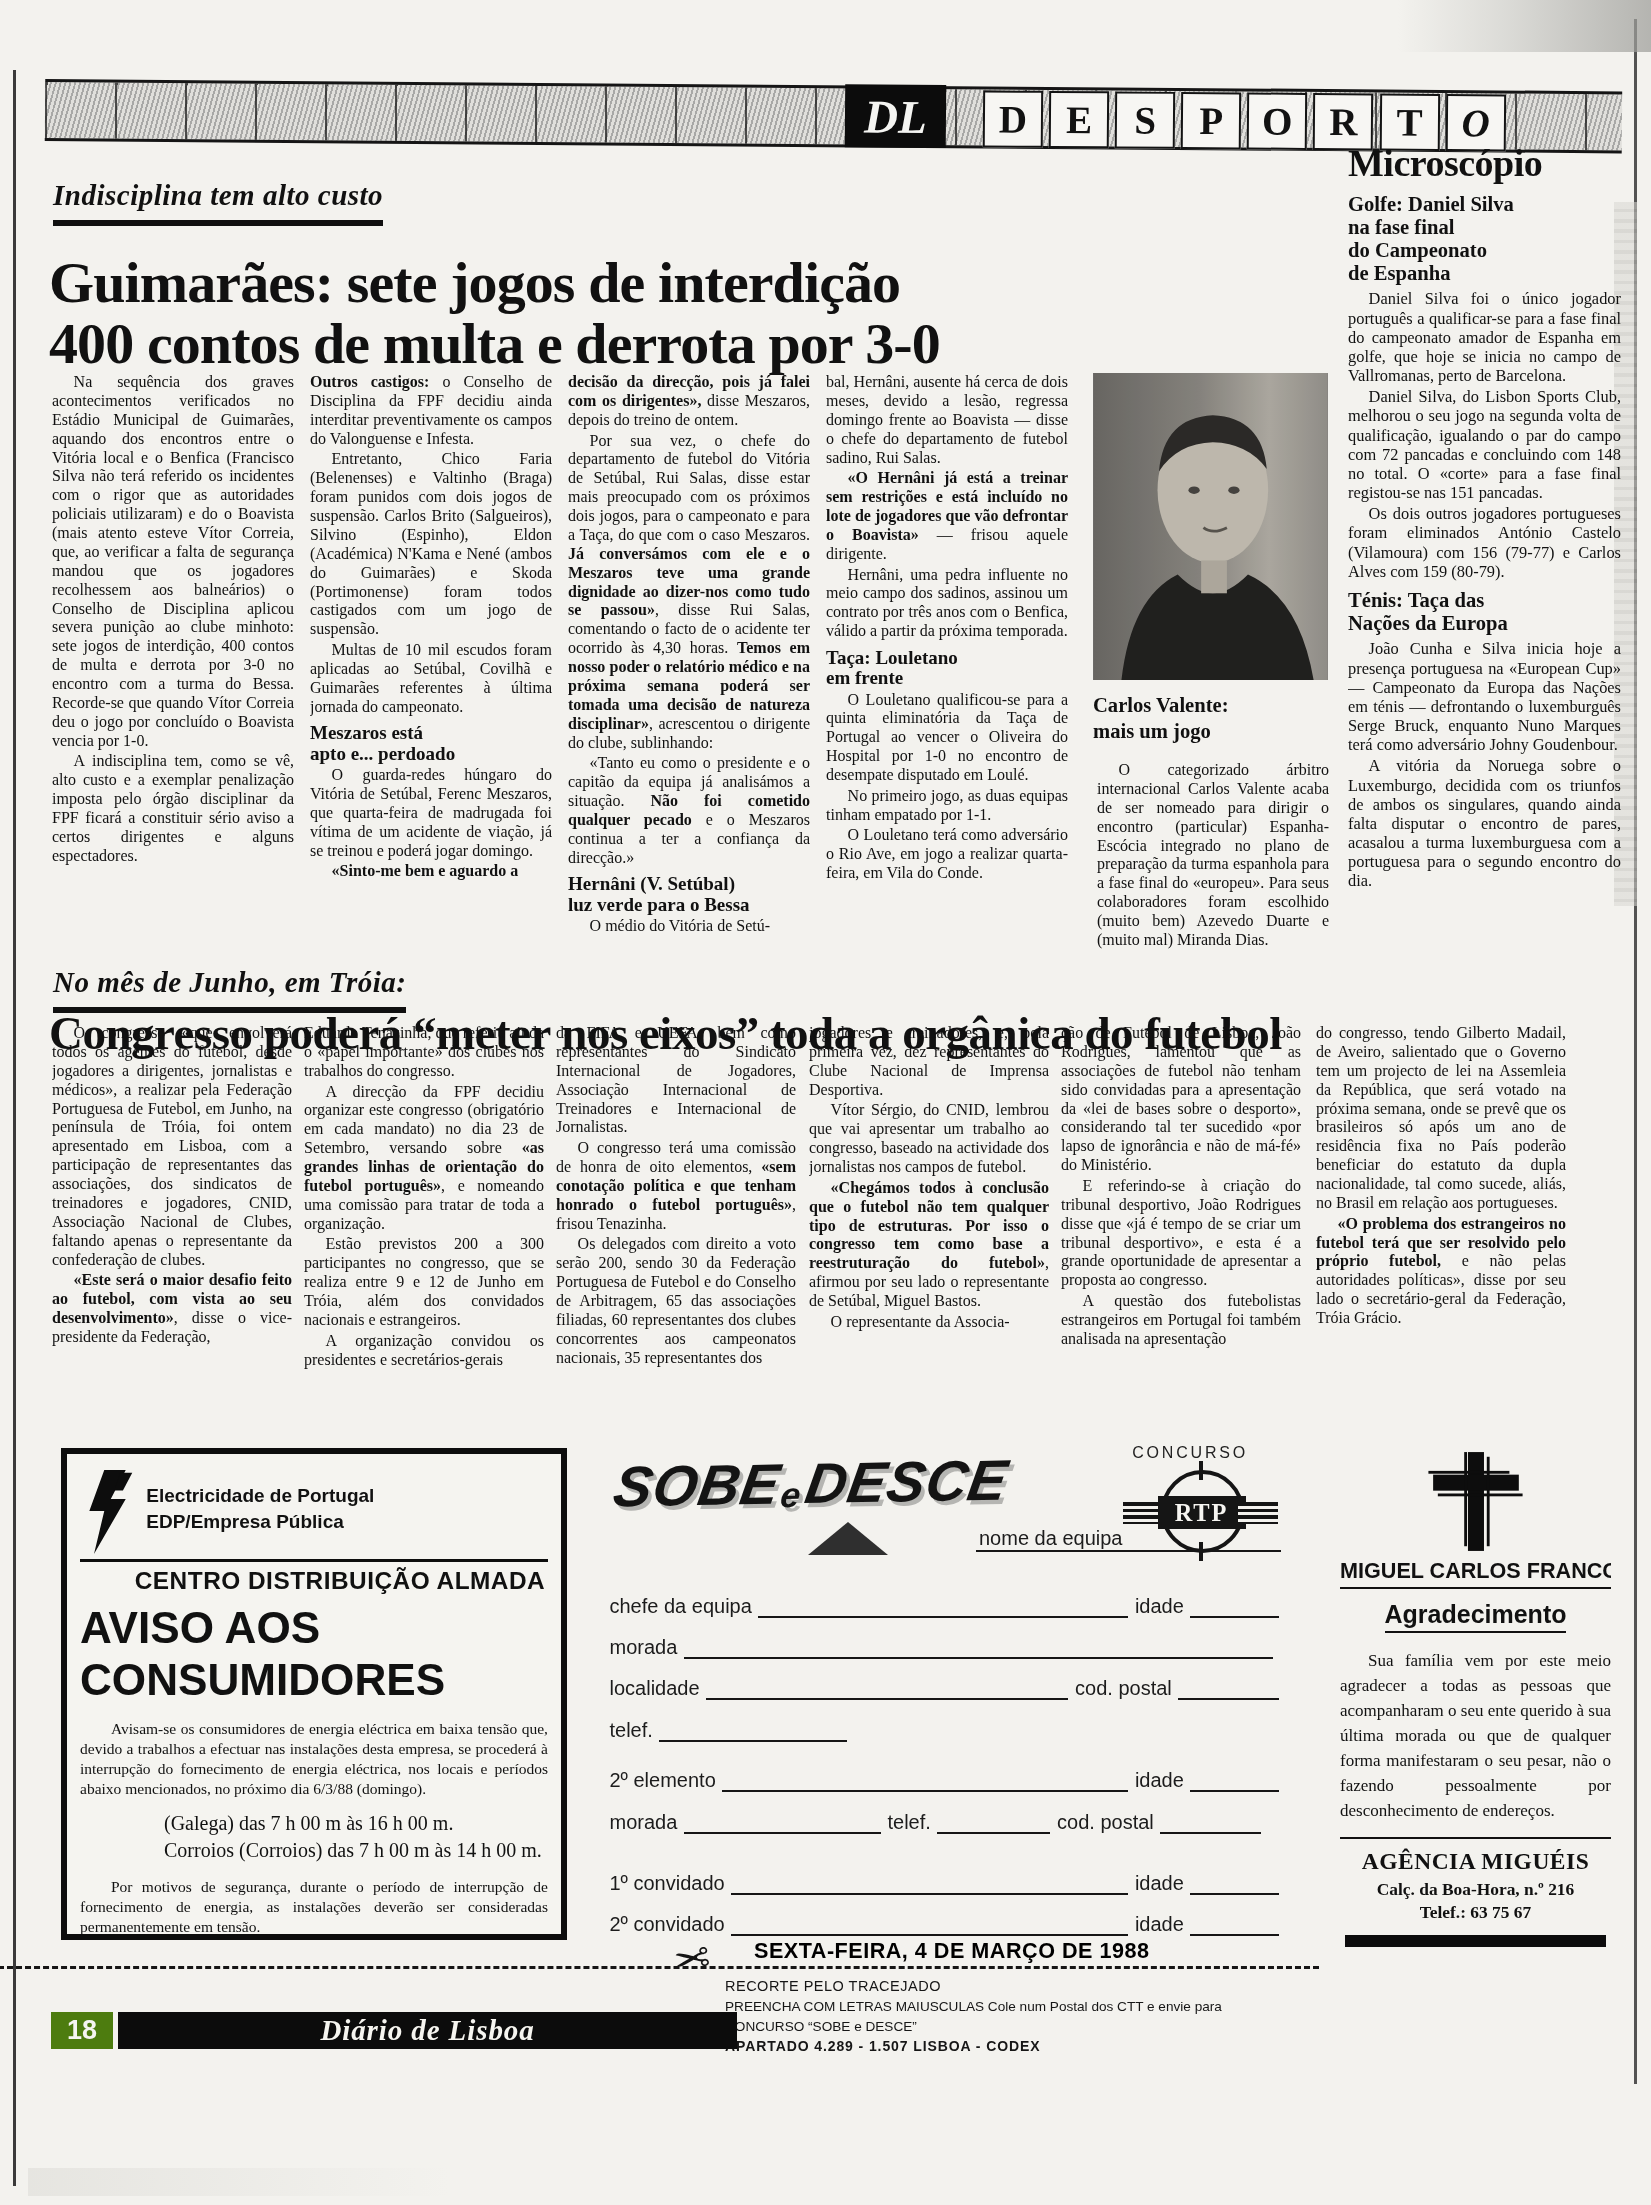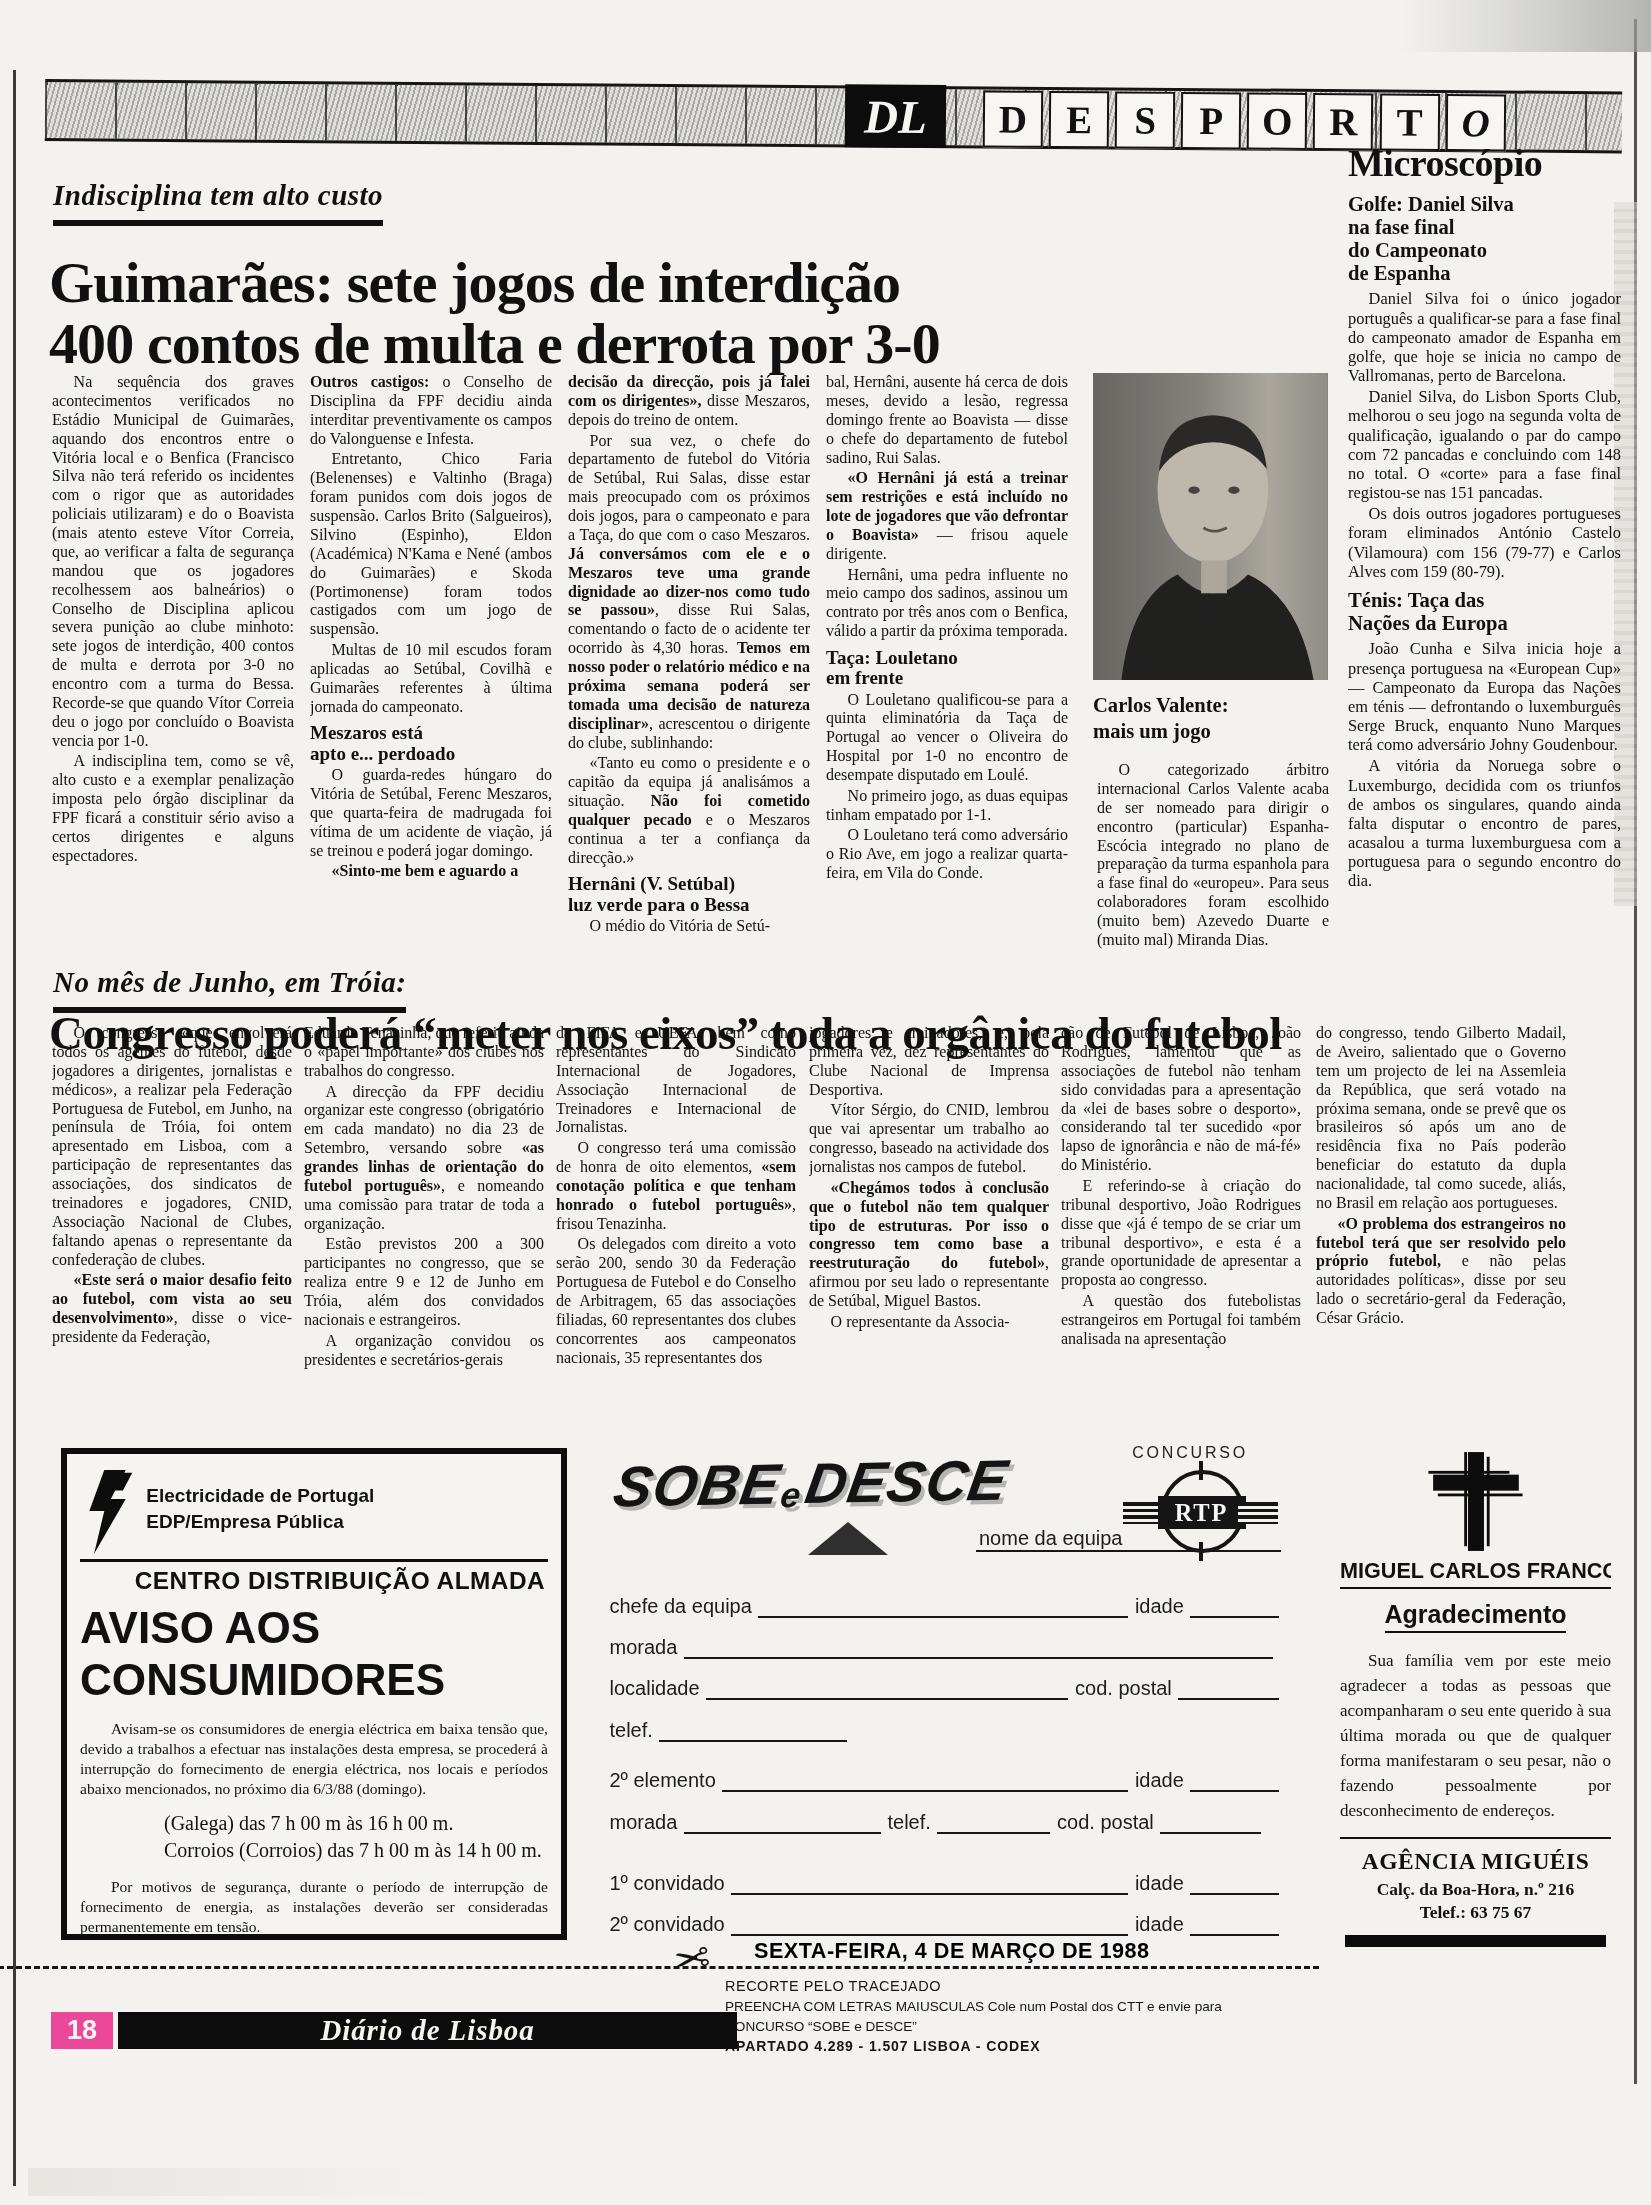--- a/index.html
+++ b/index.html
@@ -171,21 +171,21 @@
     border-bottom:2.8px solid #111; padding-bottom:2.8px; }
   .obit-body { margin-top:16px; font-size:17px; line-height:1.47; text-align:justify; text-indent:28px;
     font-family:"Liberation Serif", serif; }
   .obit-rule { border-top:2.3px solid #111; margin-top:12.2px; }
   .obit-agency { margin-top:9.4px; font:700 23.5px "Liberation Serif", serif; letter-spacing:0.5px; }
   .obit-addr { margin-top:3.8px; font:700 17.4px "Liberation Serif", serif; }
   .obit-phone { margin-top:1.9px; font:700 17.4px "Liberation Serif", serif; }
   .obit-bar { height:12.2px; background:#0c0c0c; margin:12.2px 4.7px 0; }
 
   
-  .pageno { left:51px; top:2012px; width:62px; height:37px; background:#ec4899; color:#f5f5f1;
+  .pageno { left:51px; top:2012px; width:62px; height:37px; background:#4d7c0f; color:#f5f5f1;
     display:flex; align-items:center; justify-content:center; font:700 27px "Liberation Sans", sans-serif; }
   .paperbar { left:118px; top:2012px; width:619px; height:37px; background:#0c0c0c; color:#f6f5f0;
     display:flex; align-items:center; justify-content:center; }
   .paperbar span { font: italic 700 29px "Liberation Serif", serif; letter-spacing:0.9px; }
   .footdate { left:754px; top:1938px; font:700 21.6px "Liberation Sans", sans-serif; letter-spacing:0.5px; color:#000000; white-space:nowrap; }
 </style>
 </head>
 <body>
 
 <div id="page">
@@ -322,21 +322,21 @@
     <p><span class="b">«Chegámos todos à conclusão que o futebol não tem qualquer tipo de estruturas. Por isso o congresso tem como base a reestruturação do futebol»</span><span>, afirmou por seu lado o representante de Setúbal, Miguel Bastos.</span></p>
     <p>O representante da Associa-</p>
   </div>
   <div class="abs ccol g5">
     <p class="noind">ção de Futebol de Lisboa, João Rodrigues, lamentou que as associações de futebol não tenham sido convidadas para a apresentação da «lei de bases sobre o desporto», considerando tal ter sucedido «por lapso de ignorância e não de má-fé» do Ministério.</p>
     <p>E referindo-se à criação do tribunal desportivo, João Rodrigues disse que «já é tempo de se criar um tribunal desportivo», e esta é a grande oportunidade de apresentar a proposta ao congresso.</p>
     <p>A questão dos futebolistas estrangeiros em Portugal foi também analisada na apresentação</p>
   </div>
   <div class="abs ccol g6">
     <p class="noind">do congresso, tendo Gilberto Madail, de Aveiro, salientado que o Governo tem um projecto de lei na Assemleia da República, que será votado na próxima semana, onde se prevê que os brasileiros só após um ano de residência fixa no País poderão beneficiar do estatuto da dupla nacionalidade, tal como sucede, aliás, no Brasil em relação aos portugueses.</p>
-    <p><span class="b">«O problema dos estrangeiros no futebol terá que ser resolvido pelo próprio futebol,</span><span> e não pelas autoridades políticas», disse por seu lado o secretário-geral da Federação, César Grácio.</span></p>
+    <p><span class="b">«O problema dos estrangeiros no futebol terá que ser resolvido pelo próprio futebol,</span><span> e não pelas autoridades políticas», disse por seu lado o secretário-geral da Federação, Tróia Grácio.</span></p>
   </div>
 
   <div class="abs edp">
     <div class="edp-row1">
       <svg class="edp-bolt" width="56" height="84" viewBox="0 0 120 180">
         <path d="M52 0 L98 0 L66 62 L98 62 L30 180 L52 88 L20 88 Z" fill="#0d0d0d"></path>
         <path d="M86 6 L112 6 L92 44 L74 44 Z" fill="#0d0d0d"></path>
       </svg>
       <div class="edp-company">
         <div>Electricidade de Portugal</div>

